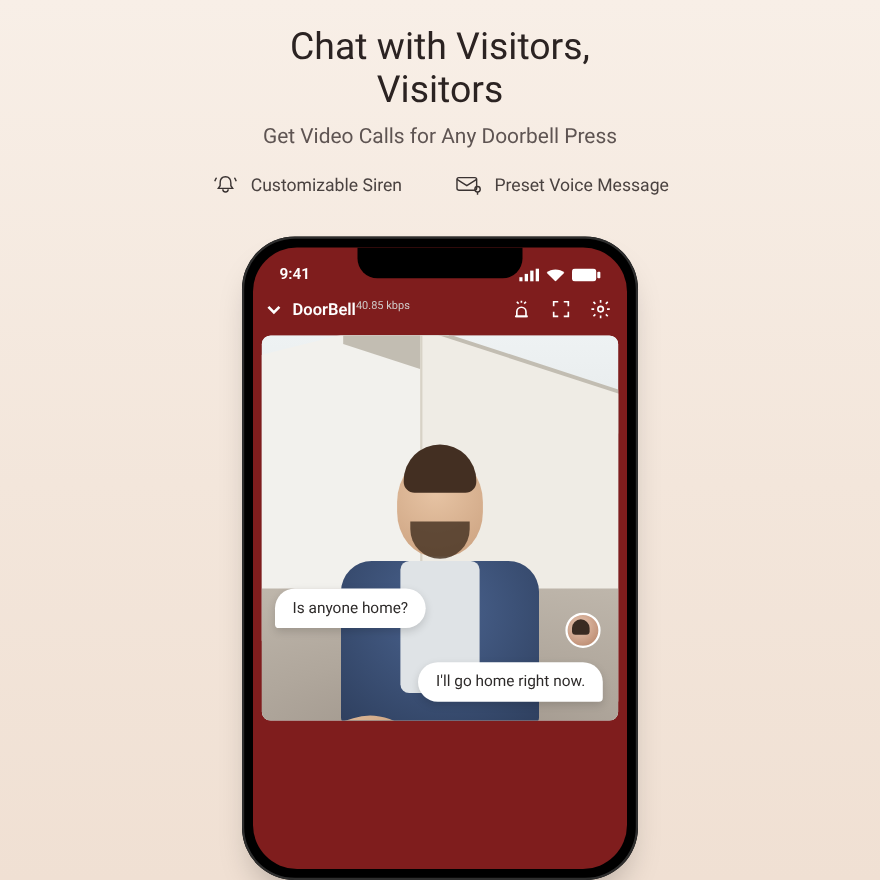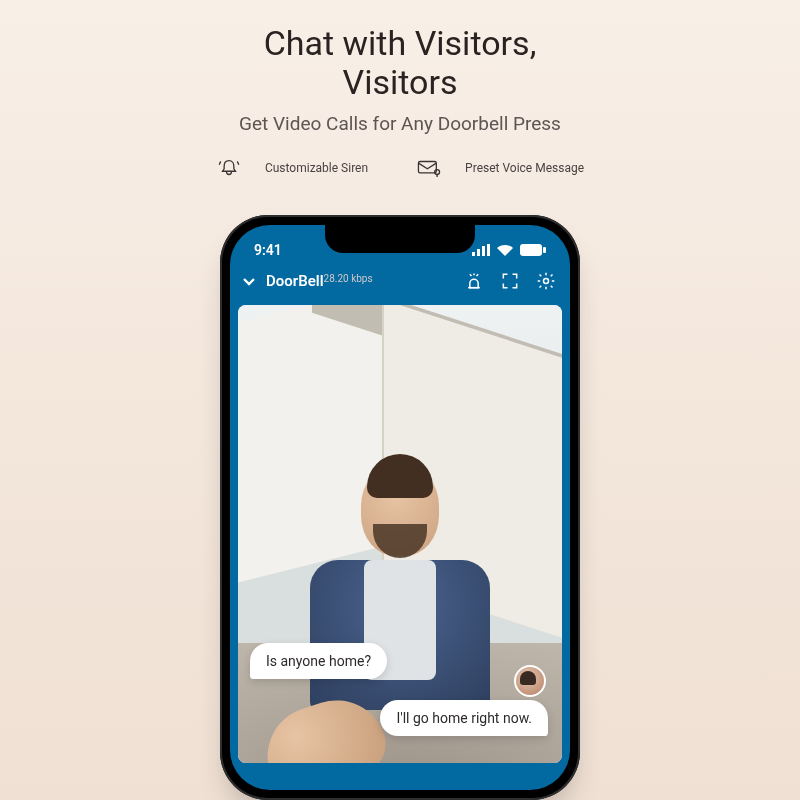--- a/index.html
+++ b/index.html
@@ -31,42 +31,42 @@
   }
   .features {
     display: flex;
     justify-content: center;
     gap: 48px;
     margin-top: 22px;
   }
   .feature {
     display: flex;
     align-items: center;
-    gap: 23px;
+    gap: 10px;
     color: #4a4240;
-    font-size: 12px;
+    font-size: 16px;
   }
   .feature svg { width: 26px; height: 22px; stroke: #3a3332; fill: none; stroke-width: 1.6; }
 
   
   .phone {
     margin-top: 36px;
     width: 360px;
     height: 730px;
     background: #000;
     border-radius: 48px;
     padding: 10px;
     position: relative;
     box-shadow: 0 18px 30px -10px rgba(0,0,0,.25), inset 0 0 0 2px #2e2e2e;
   }
   .screen {
     width: 100%;
     height: 100%;
     border-radius: 40px;
-    background: #0369a1;
+    background: #7f1d1d;
     overflow: hidden;
     position: relative;
   }
   .notch {
     position: absolute;
     top: 0;
     left: 50%;
     transform: translateX(-50%);
     width: 150px;
     height: 28px;
@@ -96,21 +96,21 @@
   .back svg { width: 14px; height: 14px; stroke:#fff; stroke-width:2.4; fill:none; }
   .title-block { display:flex; margin-left:2px; }
   .title-block .name { font-size: 15px; font-weight:600; }
   .title-block .rate { font-size: 10px; color:#cfc9c7; margin-top:1px; }
   .app-actions { margin-left:auto; display:flex; gap:16px; align-items:center; }
   .app-actions svg { width:20px; height:20px; stroke:#fff; fill:none; stroke-width:1.8; }
 
   .video {
     position: relative;
     margin: 4px 8px 0 8px;
-    height: 458px;
+    height: 350px;
     border-radius: 8px;
     overflow: hidden;
     background: linear-gradient(180deg,#e9edee 0%, #d7dcdd 20%, #cfd4d5 40%, #b8b3ab 100%);
   }
   
   .sky { position:absolute; inset:0; background:linear-gradient(180deg,#eef2f3,#e3e7e8 35%,#d9dedf 55%);}
   .wall-left {
     position:absolute; left:-30px; top:0; width:200px; height:260px;
     background:#f2f1ed;
     transform: skewY(-14deg);
@@ -171,21 +171,21 @@
     position:absolute;
     background:#fff;
     color:#2d2a29;
     font-size:14px;
     padding:10px 16px;
     border-radius:20px;
     box-shadow: 0 3px 8px rgba(0,0,0,.15);
     white-space:nowrap;
   }
   .bubble.left { left:12px; bottom:84px; border-bottom-left-radius:4px; }
-  .bubble.right { right:14px; bottom:27px; border-bottom-right-radius:4px;margin-top:12px; }
+  .bubble.right { right:14px; bottom:17px; border-bottom-right-radius:4px;margin-top:12px; }
   .avatar {
     position:absolute; right:16px; bottom:66px;
     width:32px; height:32px; border-radius:50%;
     background: radial-gradient(circle at 40% 35%, #e8c7b3, #b37f63);
     border:2px solid #fff;
     overflow:hidden;
   }
   .avatar::after{
     content:""; position:absolute; top:4px; left:4px; width:16px; height:14px;
     background:#3a2b22; border-radius:10px 10px 4px 4px;
@@ -247,21 +247,21 @@
     </div>
 
     <div class="appbar">
       <div class="back">
         <svg viewBox="0 0 14 14">
             <polyline points="2,5 7,10 12,5"></polyline>
           </svg>
       </div>
       <div class="title-block">
         <span class="name">DoorBell</span>
-        <span class="rate">28.20 kbps</span>
+        <span class="rate">40.85 kbps</span>
       </div>
       <div class="app-actions">
         <svg viewBox="0 0 24 24">
             <path d="M7 20h10v-5a5 5 0 0 0-10 0z"></path>
             <path d="M5 20h14"></path>
             <path d="M9 6l-2-2"></path>
             <path d="M15 6l2-2"></path>
             <path d="M12 5V3"></path>
           </svg>
         <svg viewBox="0 0 24 24">

